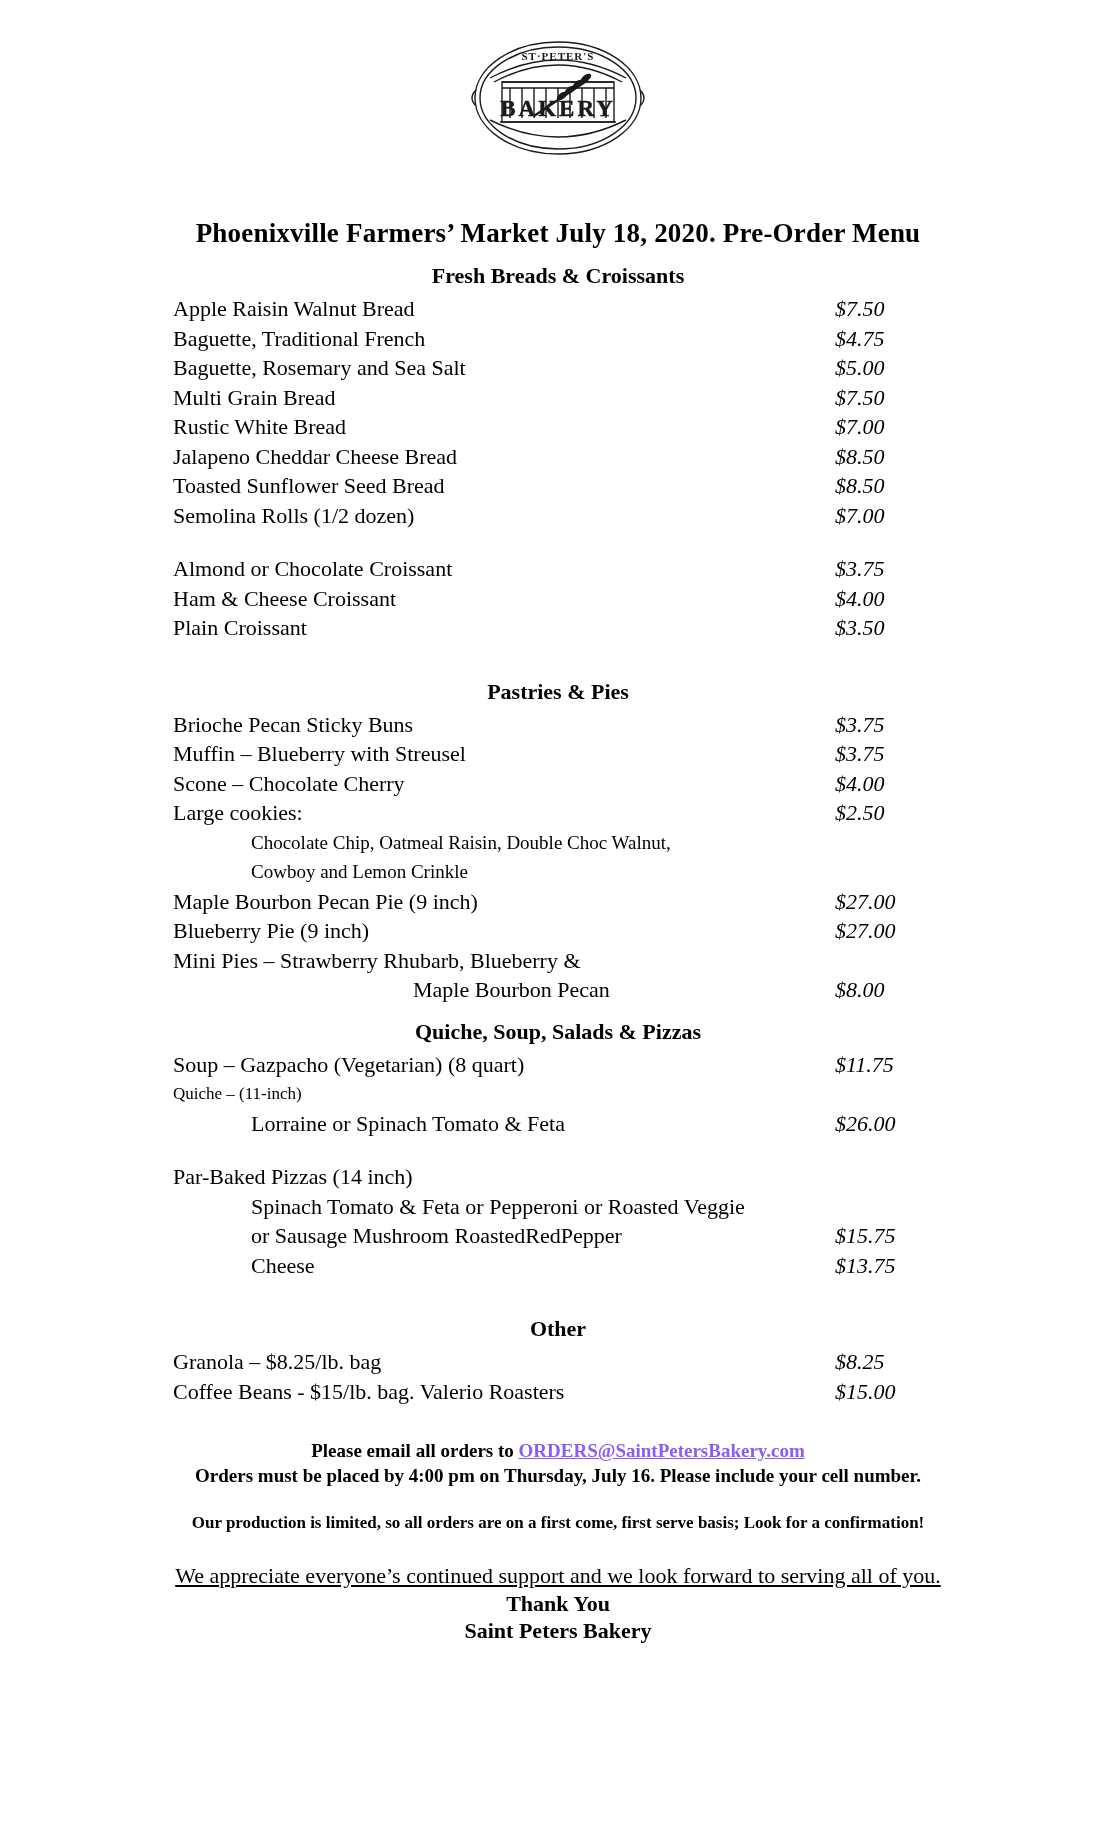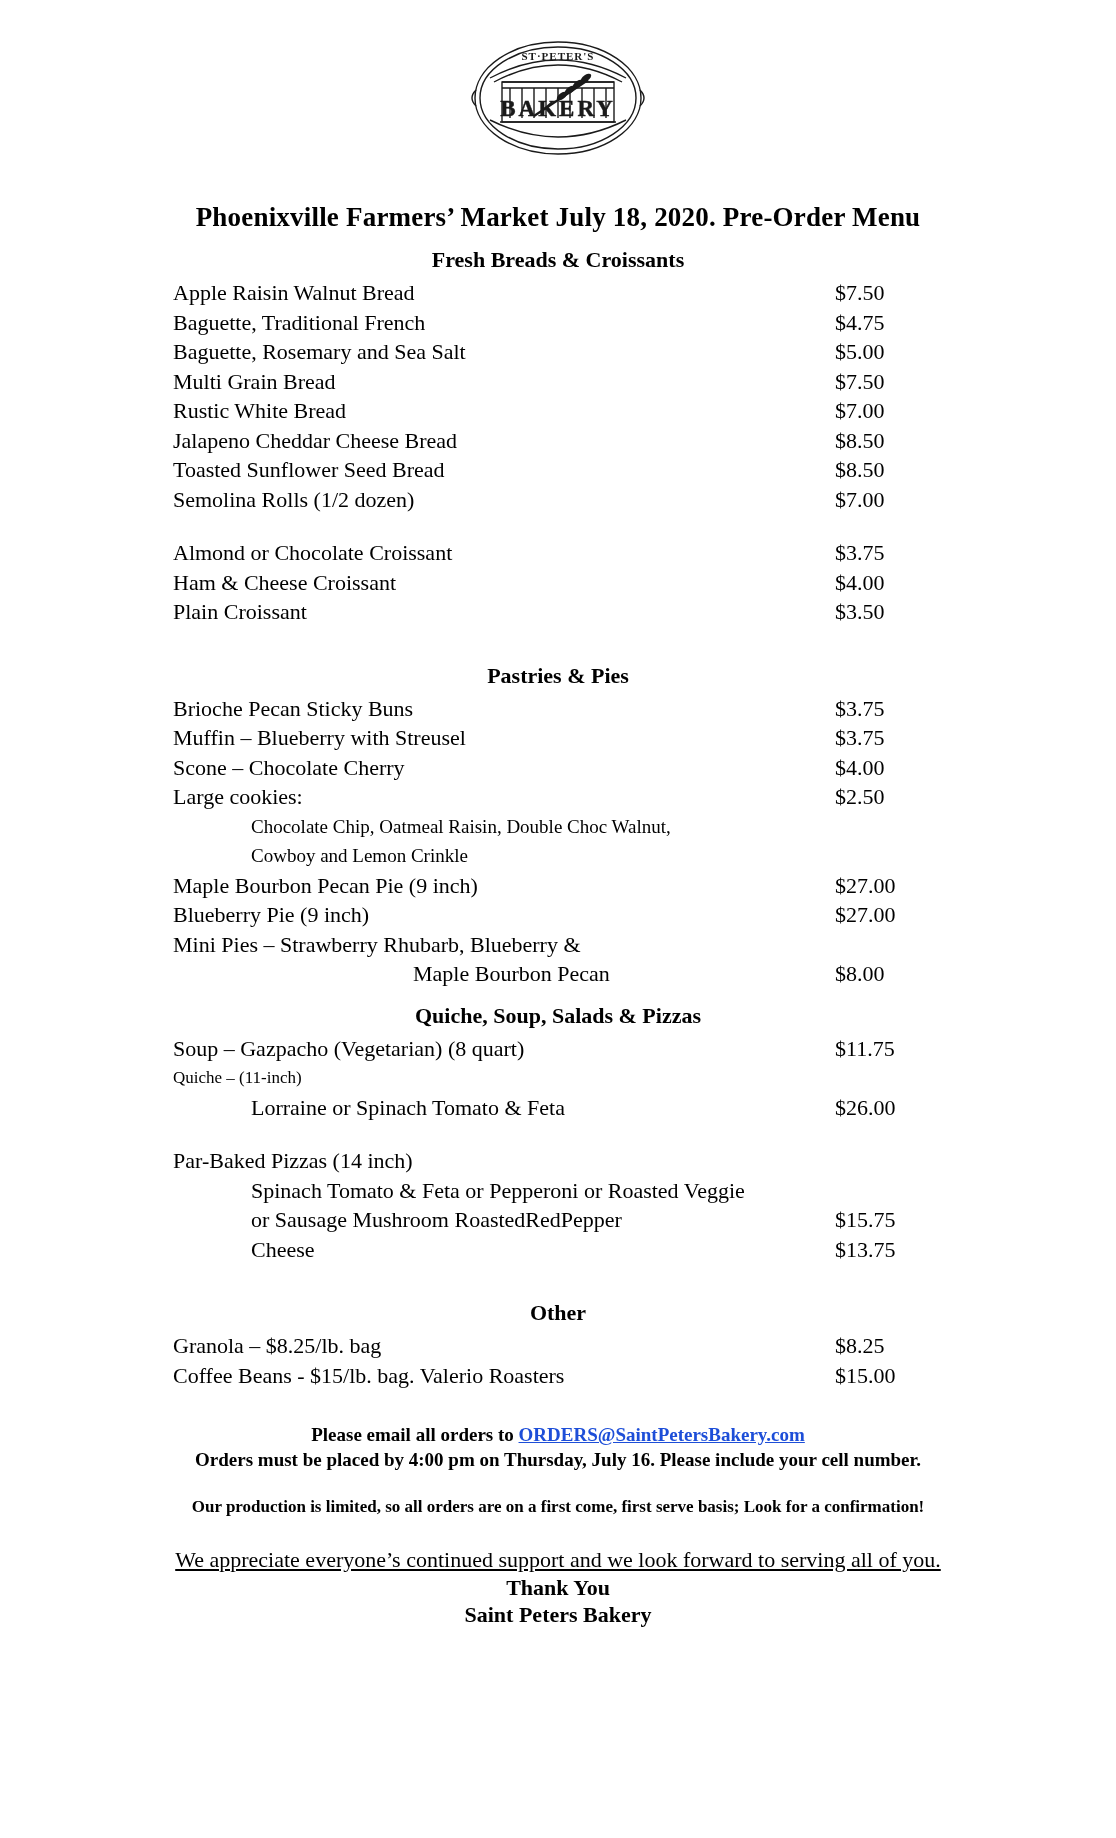--- a/index.html
+++ b/index.html
@@ -34,21 +34,21 @@
     height: 140px;
     position: relative;
   }
 
   
   .doc-title {
     text-align: center;
     font-weight: bold;
     font-size: 27px;
     letter-spacing: 0.2px;
-    margin-top: 28px;
+    margin-top: 44px;
     margin-bottom: 14px;
   }
 
   
   .section-title {
     text-align: center;
     font-weight: bold;
     font-size: 22px;
     margin: 0 0 5px 0;
   }
@@ -68,20 +68,21 @@
     gap: 32px;
   }
   .row .name {
     flex: 1 1 auto;
     padding-right: 10px;
   }
   .row .price {
     flex: 0 0 auto;
     width: 108px;
     text-align: left;
+    font-style: italic;
   }
   .row.indent .name {
     padding-left: 78px;
     font-size: 19px;
   }
   .row.indent2 .name {
     padding-left: 78px;
   }
   .row.indent3 .name {
     padding-left: 240px;
@@ -95,21 +96,21 @@
   .footer {
     margin-top: 34px;
     text-align: center;
   }
   .footer .line1 {
     font-weight: bold;
     font-size: 19px;
     margin-bottom: 3px;
   }
   .footer .line1 a {
-    color: #1d4ed8;
+    color: #8b5cf6;
     text-decoration: underline;
   }
   .footer .line2 {
     font-weight: bold;
     font-size: 19px;
   }
   .footer .line3 {
     font-weight: bold;
     font-size: 17px;
     margin-top: 26px;

